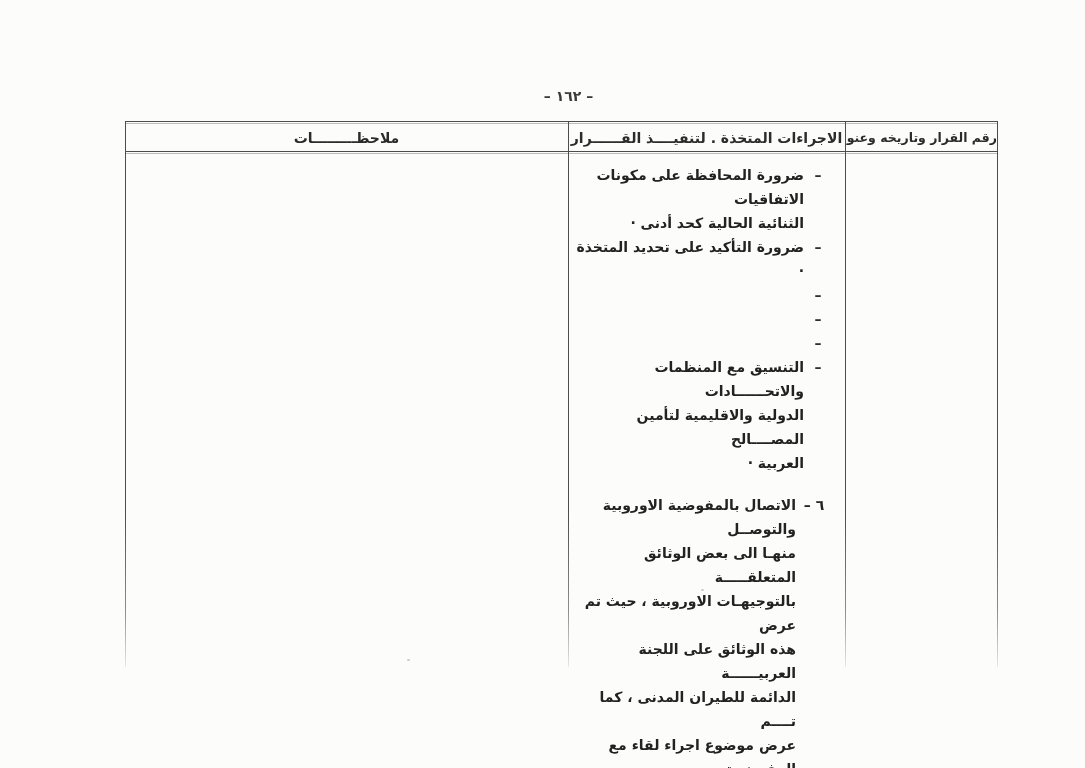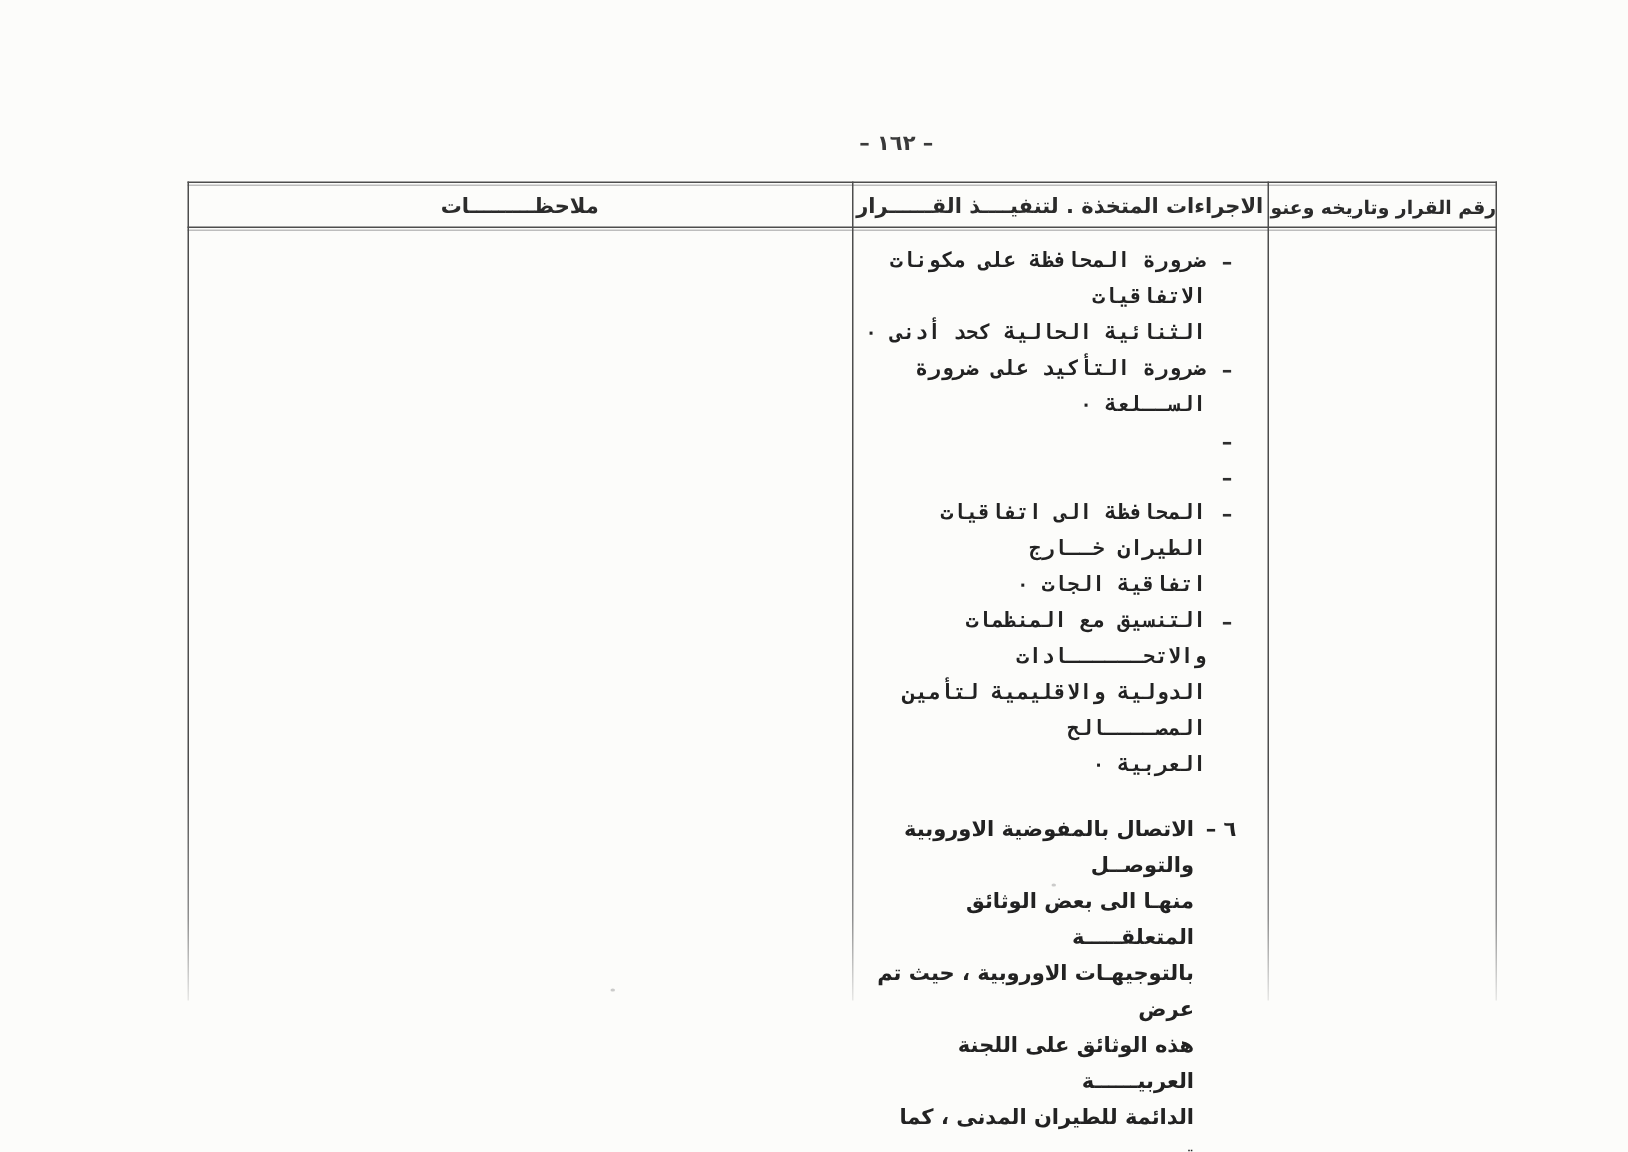--- a/index.html
+++ b/index.html
@@ -4,21 +4,21 @@
 <style>
   html,body{margin:0;padding:0;}
   body{
     width:1085px;height:768px;position:relative;overflow:hidden;
     background:#fcfcfa;
     font-family:"DejaVu Sans", sans-serif;
     color:#262626;
   }
   
   .page-number{
-    position:absolute;left:550px;top:88px;width:95px;
+    position:absolute;left:521px;top:88px;width:95px;
     text-align:center;font-size:14px;font-weight:700;
     letter-spacing:2px;color:#3a3a3a;
   }
   
   .doc-table{
     position:absolute;left:125px;top:121px;width:873px;height:546px;
   }
   .hline{position:absolute;left:0;right:0;height:1px;background:#4d4d4d;}
   .hline.light{background:#bdbdbd;}
   .hl-top{top:0;}
@@ -47,21 +47,21 @@
   .cell-notes{left:1px;width:441px;}
   .cell-actions{
     left:444px;width:275px;
     padding:8px 12px 0 6px;box-sizing:border-box;
     font-size:14px;font-weight:700;line-height:24px;
     text-align:right;color:#222;
   }
   .cell-decision{left:721px;width:150px;}
   .bullet{display:flex;}
   .bullet .dash{flex:0 0 28px;text-align:center;color:#2e2e2e;}
-  .bullet .btext{flex:1;font-family:Liberation Mono, monospace;}
+  .bullet .btext{flex:1;}
   .numbered{display:flex;margin-top:18px;}
   .numbered .num{flex:0 0 36px;text-align:center;white-space:nowrap;}
   .numbered .btext{flex:1;}
   
   .speck{position:absolute;border-radius:50%;background:#9a9a9a;opacity:.5;}
   .speck1{left:701px;top:589px;width:3px;height:2px;}
   .speck2{left:407px;top:659px;width:3px;height:2px;}
 </style>
 </head>
 <body>
@@ -86,31 +86,30 @@
 
   <div class="cell cell-notes"></div>
 
   <div class="cell cell-actions">
     <div class="bullet">
       <span class="dash">–</span>
       <span class="btext">ضرورة المحافظة على مكونات الاتفاقيات<br>الثنائية الحالية كحد أدنى ·</span>
     </div>
     <div class="bullet">
       <span class="dash">–</span>
-      <span class="btext">ضرورة التأكيد على ضرورة الســلعة ·</span>
+      <span class="btext">ضرورة التأكيد على تحديد المتخذة ·</span>
     </div>
     <div class="bullet">
       <span class="dash">–</span>
     </div>
     <div class="bullet">
       <span class="dash">–</span>
     </div>
     <div class="bullet">
       <span class="dash">–</span>
-      <span class="btext">المحافظة الى اتفاقيات الطيران خــارج<br>اتفاقية الجات ·</span>
     </div>
     <div class="bullet">
       <span class="dash">–</span>
       <span class="btext">التنسيق مع المنظمات والاتحــــــادات<br>الدولية والاقليمية لتأمين المصــــالح<br>العربية ·</span>
     </div>
 
     <div class="numbered">
       <span class="num">٦ –</span>
       <span class="btext">الاتصال بالمفوضية الاوروبية والتوصــل<br>منهـا الى بعض الوثائق المتعلقـــــة<br>بالتوجيهـات الاوروبية ، حيث تم عرض<br>هذه الوثائق على اللجنة العربيــــــة<br>الدائمة للطيران المدنى ، كما تــــم<br>عرض موضوع اجراء لقاء مع المفوضيـة<br>الاوروبية ورأت اللجنة تأجيـــــل ذلك<br>اللقاء لحين الانتهاء من الدراســــة ·</span>
     </div>

